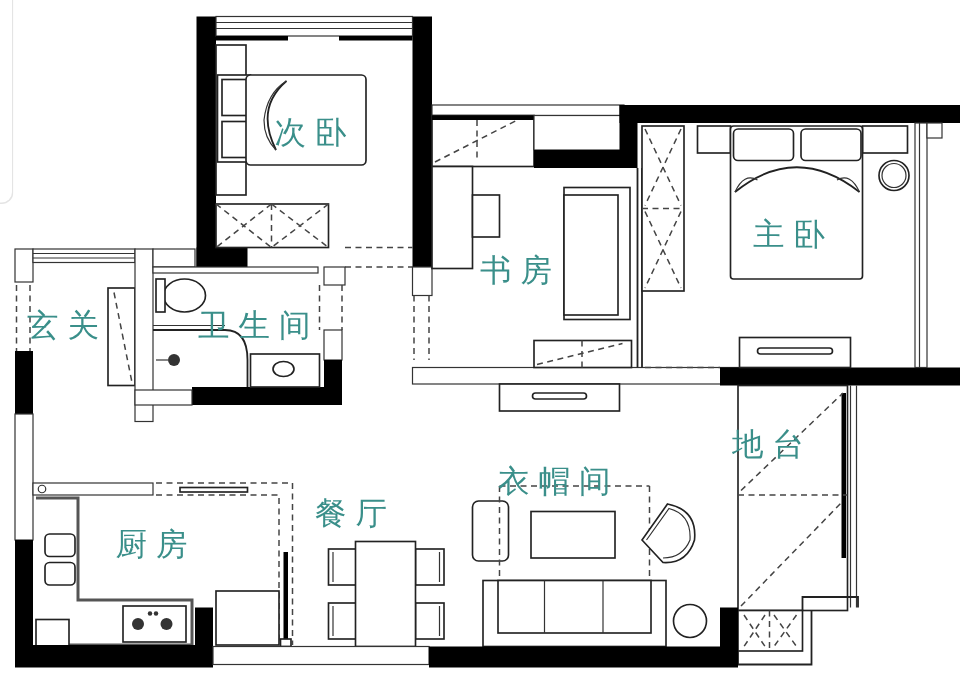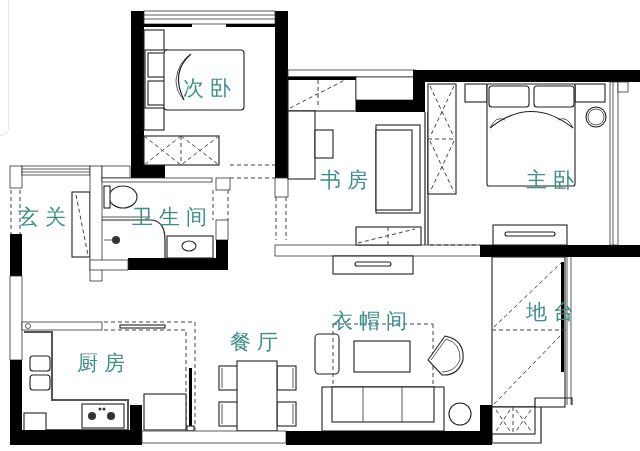--- a/index.html
+++ b/index.html
@@ -223,19 +223,19 @@
   </g>
 
   <g>
     <rect class="win" x="142" y="431" width="144" height="12"></rect>
     <rect class="wall" x="286" y="431" width="194" height="14"></rect>
   </g>
 </svg>
 
 <div class="label" style="left:183px; top:62px;margin-top:12px;">次卧</div>
 <div class="label" style="left:320px; top:166px;">书房</div>
-<div class="label" style="left:526px; top:142px;margin-top:24px;">主卧</div>
+<div class="label" style="left:502px; top:142px;">主卧</div>
 <div class="label" style="left:18px; top:203px;font-family:Liberation Mono, monospace;">玄关</div>
 <div class="label" style="left:132px; top:203px;">卫生间</div>
-<div class="label" style="left:526px; top:282px;margin-top:16px;">地台</div>
+<div class="label" style="left:488px; top:282px;">地台</div>
 <div class="label" style="left:332px; top:307px;">衣帽间</div>
-<div class="label" style="left:230px; top:328px;">餐厅</div>
+<div class="label" style="left:210px; top:328px;">餐厅</div>
 <div class="label" style="left:77px; top:349px;font-family:Liberation Mono, monospace;">厨房</div>
 
 </body></html>

